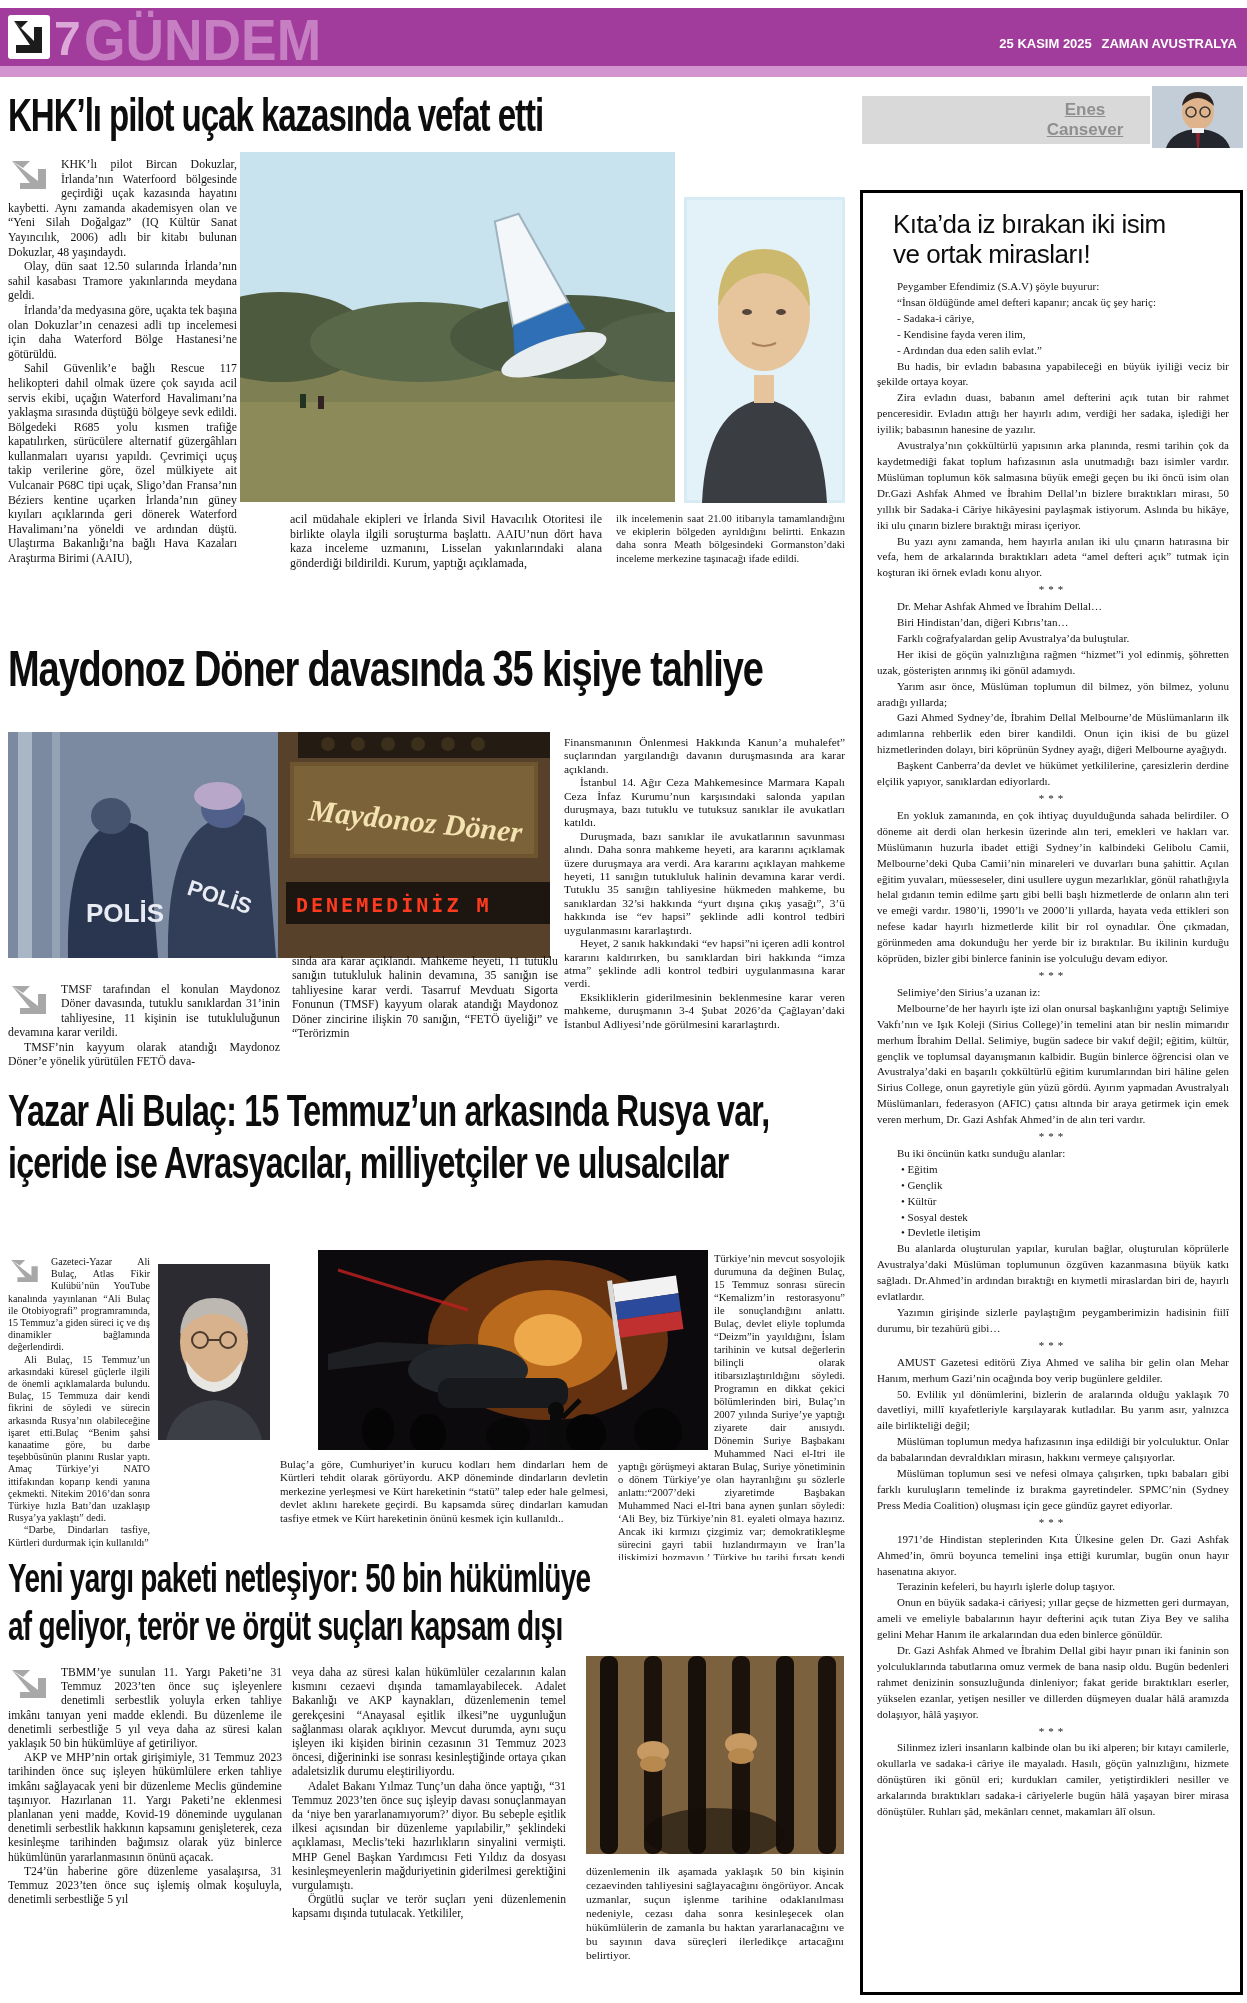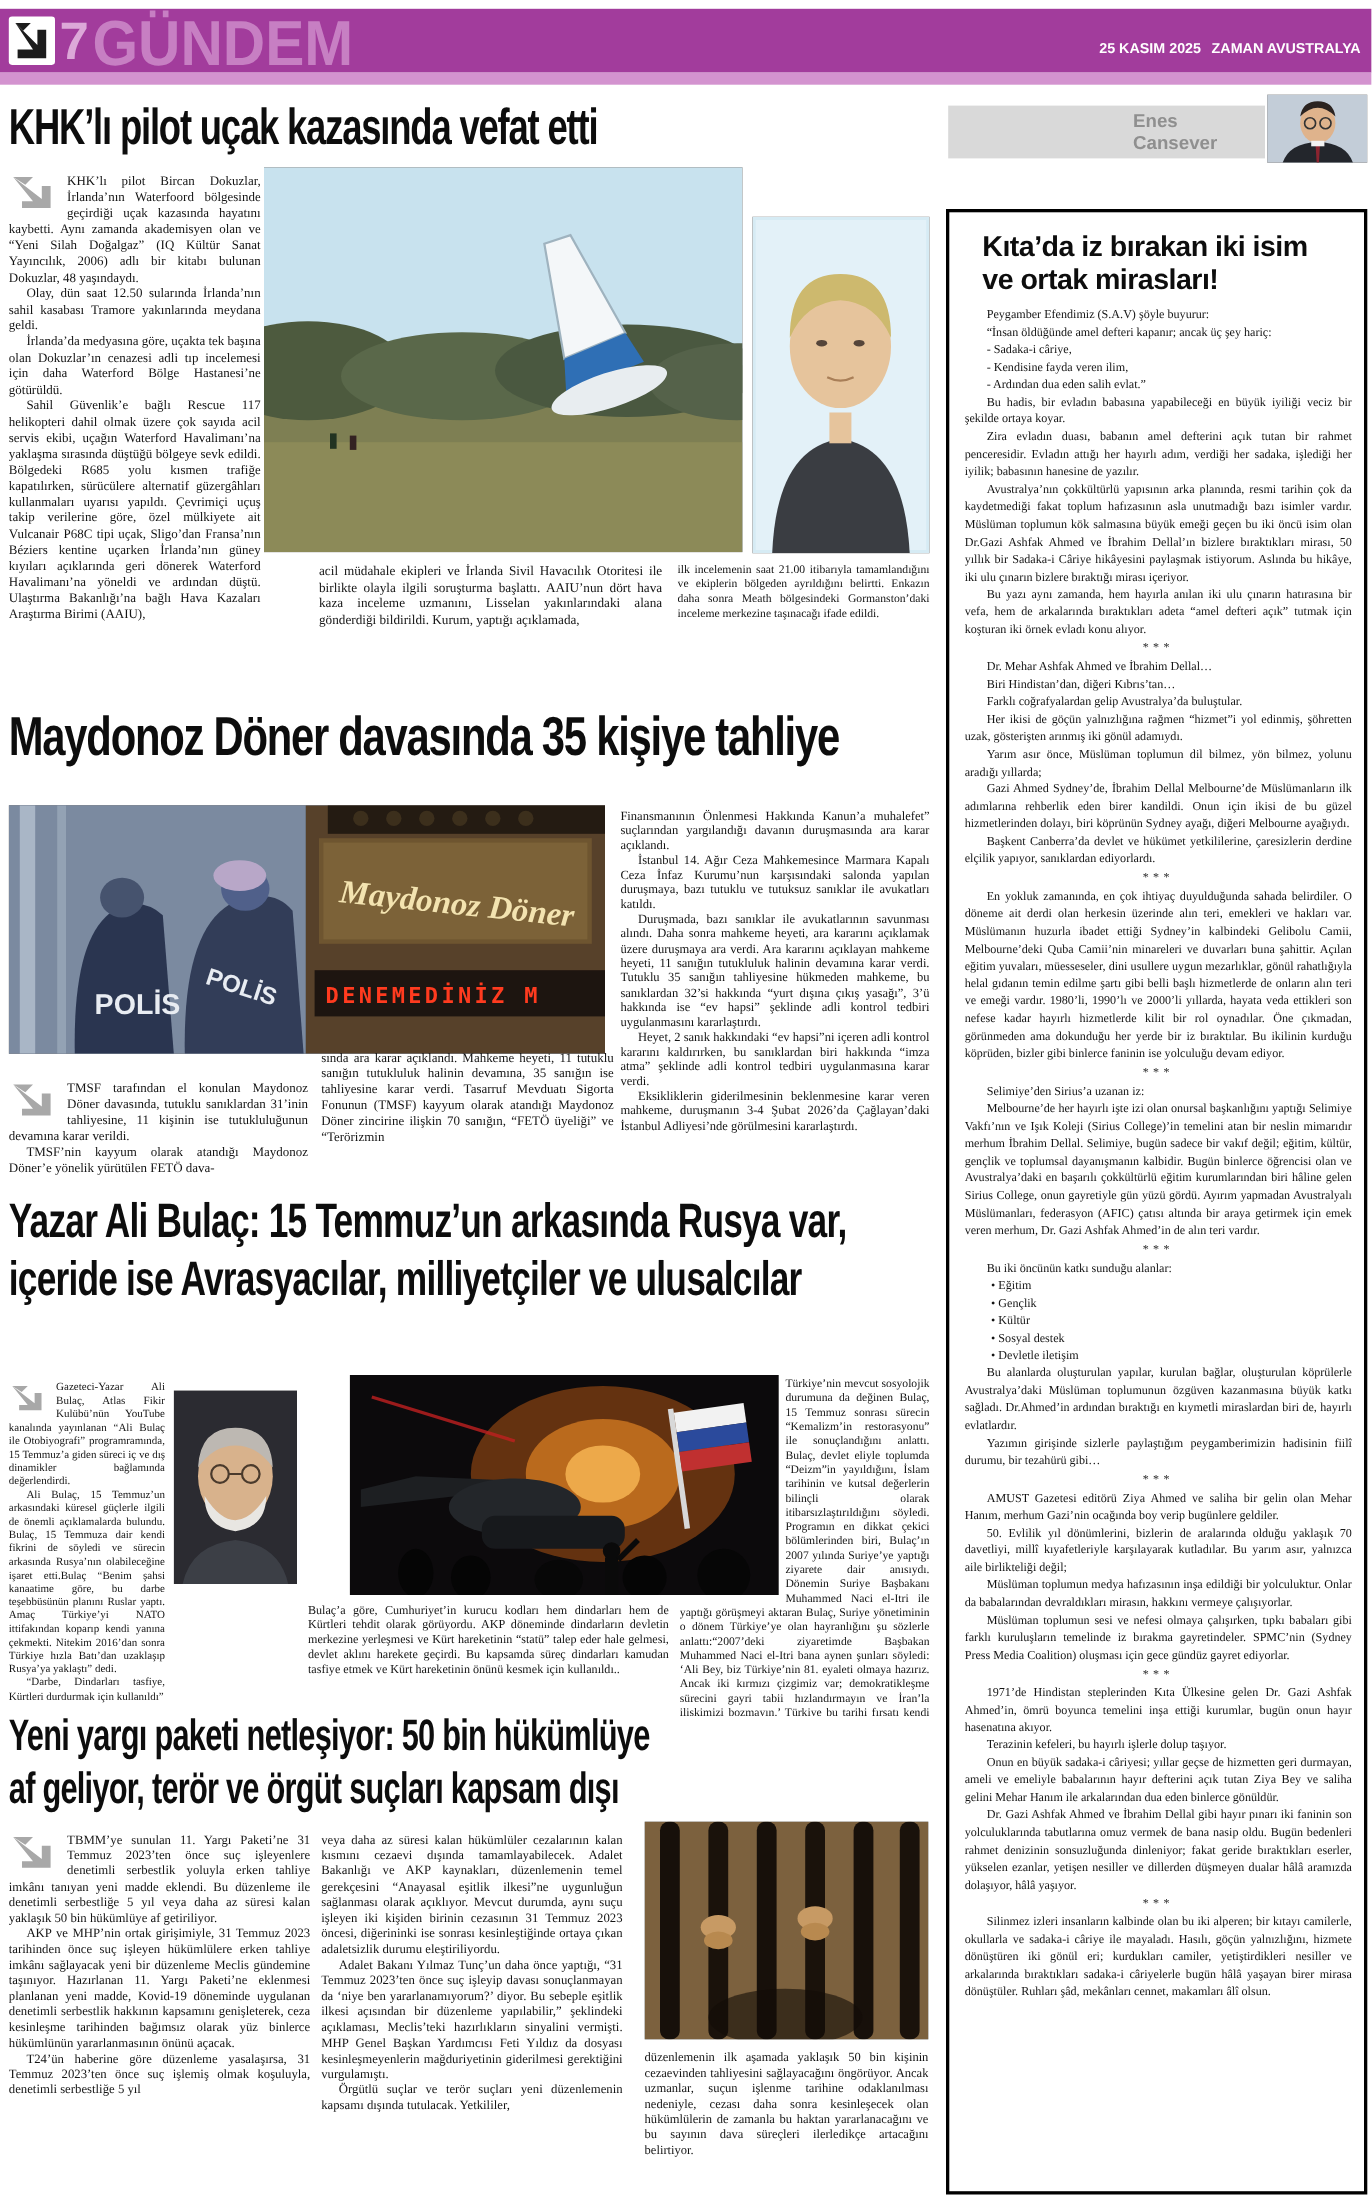--- a/index.html
+++ b/index.html
@@ -33,28 +33,28 @@
   .drop-arrow { float:left; width:46px; height:32px; margin:2px 7px 2px 0; }
   .drop-arrow svg { width:100%; height:100%; }
   .float-spacer { float:left; width:96px; height:200px; }
 
   
   .photo { position:absolute; overflow:hidden; background:#888; }
   .photo svg { display:block; width:100%; height:100%; }
 
   
   .author-box { position:absolute; left:862px; top:96px; width:288px; height:48px; background:#d9d9d9; }
-  .author-name { position:absolute; right:10px; top:4px; width:110px; text-align:left;
+  .author-name { position:absolute; right:10px; top:4px; width:110px; text-align:center;
                  font-family:"Liberation Sans",sans-serif; font-weight:bold; font-size:17px;
-                 line-height:20px; color:#8f8f8f; }
+                 line-height:20px; color:#8f8f8f;text-decoration:underline; }
   .author-photo { position:absolute; left:1152px; top:86px; width:91px; height:62px; }
   .opinion-box { position:absolute; left:860px; top:190px; width:383px; height:1805px;
                  border:3px solid #000; box-sizing:border-box; background:#fff; }
   .opinion-title { position:absolute; left:30px; top:16px; width:300px;
-                   font-family:"Liberation Sans",sans-serif; font-weight:bold; font-size:26px;
+                   font-family:"Liberation Sans",sans-serif; font-weight:normal; font-size:26px;
                    line-height:30px; letter-spacing:-0.5px; color:#0d0d0d; }
   .opinion-body { position:absolute; left:14px; top:86px; width:352px; height:1690px; overflow:hidden;
                   font-size:11px; line-height:15.9px; text-align:justify; }
   .opinion-body p { margin:0; text-indent:20px; }
 
   
   .polis-label { font-family:"Liberation Sans",sans-serif; font-weight:bold; fill:#e8ecf2; }
   .sign-label  { font-family:"Liberation Serif",serif; font-style:italic; font-weight:bold; fill:#f3e3b0; }
   .led-label   { font-family:"DejaVu Sans Mono",monospace; font-weight:bold; fill:#ff3b1f; letter-spacing:3px; }
 </style>

